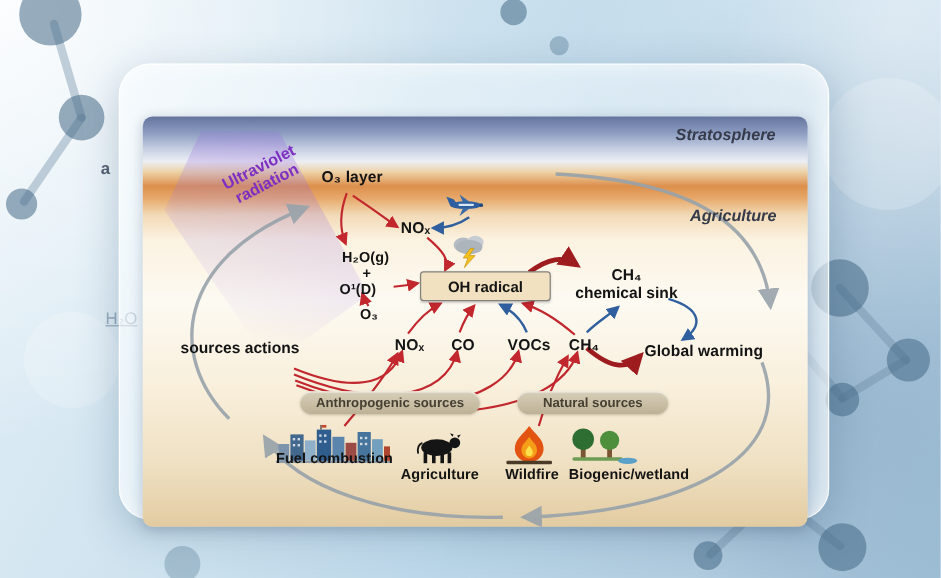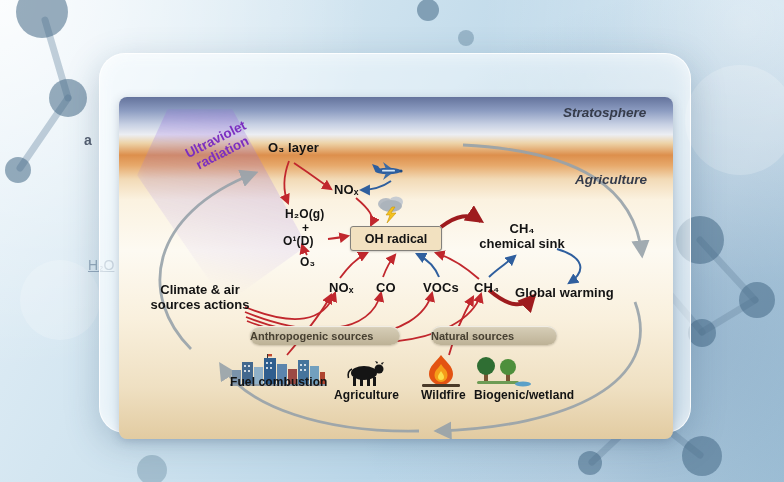--- a/index.html
+++ b/index.html
@@ -35,21 +35,21 @@
   .lbl.big{font-size:13px;}
   .layer-lbl{position:absolute;font-style:italic;font-weight:700;font-size:13.5px;color:#353b4a;white-space:nowrap;}
   .uv{position:absolute;left:40px;top:34px;width:120px;text-align:center;transform:rotate(-27deg);
     color:#7c2fc0;font-weight:800;font-size:13.5px;line-height:1.12;}
   .uv span{display:block;}
   .oh-box{position:absolute;display:flex;align-items:center;justify-content:center;
     background:#f2e1c0;border:1px solid #83817c;border-radius:3px;font-weight:700;font-size:12.5px;
     color:#131313;box-shadow:0 1px 2px rgba(0,0,0,.18);}
   .center2{position:absolute;text-align:center;font-weight:700;font-size:13px;color:#131313;line-height:1.15;}
   .center2 span{display:block;}
-  .pill{position:absolute;height:19px;display:flex;align-items:center;border-radius:10px;
+  .pill{position:absolute;height:19px;display:flex;align-items:center;justify-content:center;border-radius:10px;
     background:linear-gradient(180deg,#d8cfb9,#bdb296);color:#474032;font-weight:700;font-size:11px;
     box-shadow:inset 0 1px 1px rgba(255,255,255,.7),0 1px 2px rgba(70,60,40,.25);white-space:nowrap;}
   .icon{position:absolute;}
 </style>
 </head>
 <body>
 
 <div class="stage">
 
   <div class="bg">
@@ -171,37 +171,36 @@
       <ellipse cx="23" cy="9" rx="7" ry="5.5" fill="#c7ccd2"></ellipse>
       <ellipse cx="18" cy="13" rx="11" ry="6" fill="#acb4bc"></ellipse>
       <path d="M19,14 L13,22 L17,22 L14,30 L23,20 L18,20 L22,14 z" fill="#f4c21f" stroke="#c8930a" stroke-width="0.6"></path>
     </svg>
 
     <div class="lbl" style="left:166px;top:110px">H₂O(g)</div>
     <div class="lbl" style="left:183px;top:124px">+</div>
     <div class="lbl" style="left:164px;top:137px">O¹(D)</div>
     <div class="lbl" style="left:181px;top:158px">O₃</div>
 
-    <div class="oh-box" style="left:231px;top:129px;width:92px;height:25px">
+    <div class="oh-box" style="left:231px;top:129px;width:109px;height:25px">
       <span>OH radical</span>
     </div>
 
     <div class="center2" style="left:350px;top:125px;width:106px">
       <span>CH₄</span>
       <span>chemical sink</span>
     </div>
 
     <div class="lbl big" style="left:210px;top:183px">NOₓ</div>
     <div class="lbl big" style="left:257px;top:183px">CO</div>
     <div class="lbl big" style="left:304px;top:183px">VOCs</div>
     <div class="lbl big" style="left:355px;top:183px">CH₄</div>
-    <div class="lbl big" style="left:396px;top:188px">Global warming</div>
+    <div class="lbl big" style="left:418px;top:188px">Global warming</div>
 
     <div class="center2" style="left:14px;top:186px;width:134px">
-      <span>Climate &amp; air</span>
       <span>sources actions</span>
     </div>
 
     <div class="pill" style="left:131px;top:229px;width:150px">
       <span>Anthropogenic sources</span>
     </div>
     <div class="pill" style="left:312px;top:229px;width:126px">
       <span>Natural sources</span>
     </div>
 

